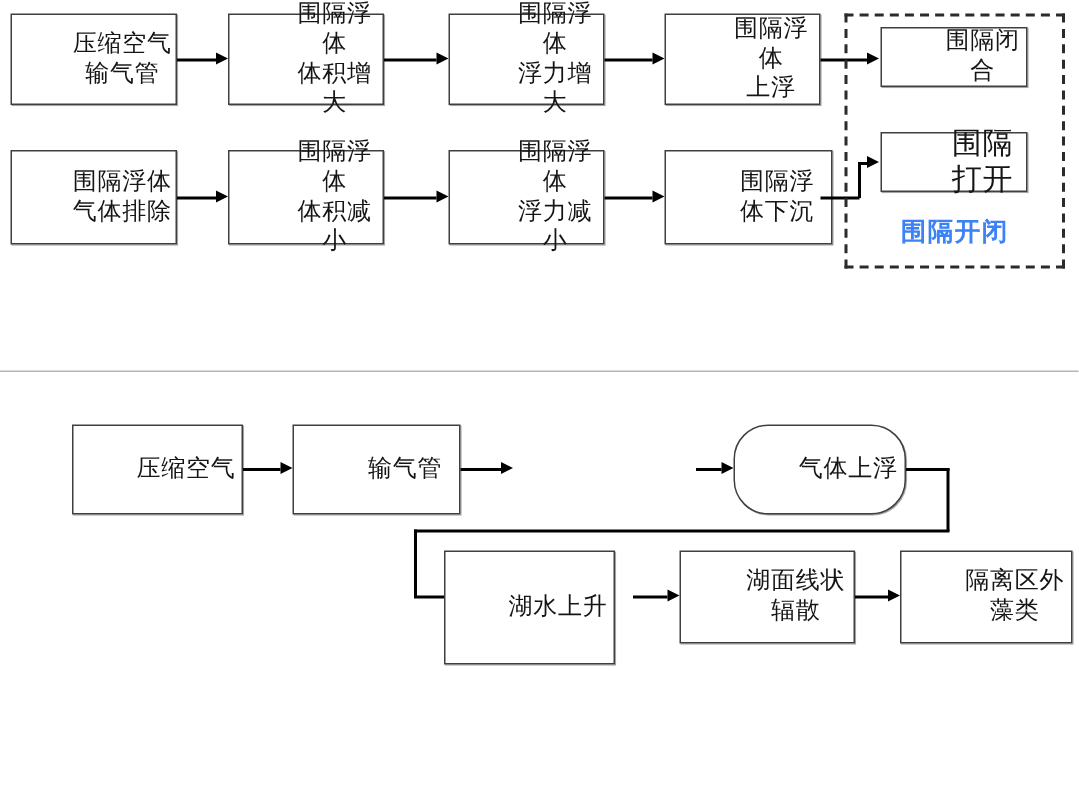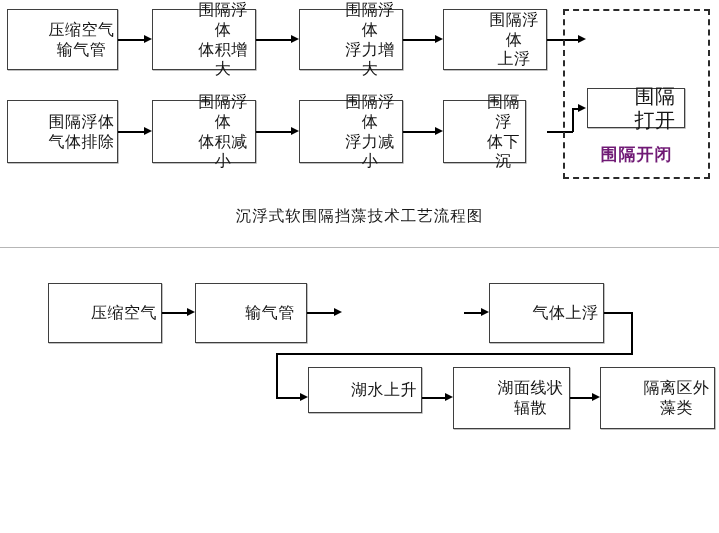--- a/index.html
+++ b/index.html
@@ -70,21 +70,21 @@
     box-sizing: border-box;
     border: 2px dashed #2b2b2b;
     background: transparent;
   }
   .group-label {
     position: absolute;
     font-weight: bold;
     font-size: 17px;
     letter-spacing: 1px;
     text-align: center;
-    color: #701a75;
+    color: #3b82f6;
   }
 
   
   .caption {
     position: absolute;
     width: 719px;
     text-align: center;
     font-size: 15.5px;
     letter-spacing: 1px;
     color: #1b1b1b;
@@ -138,81 +138,83 @@
 气体排除</span>
   </div>
   <div class="node" style="left:152px; top:100px; width:104px; height:63px;">
     <span>围隔浮体
 体积减小</span>
   </div>
   <div class="node" style="left:299px; top:100px; width:104px; height:63px;">
     <span>围隔浮体
 浮力减小</span>
   </div>
-  <div class="node" style="left:443px; top:100px; width:83px; height:63px;">
+  <div class="node" style="left:443px; top:100px; width:112px; height:63px;">
     <span>围隔浮
 体下沉</span>
   </div>
 
   <div class="hline" style="left:118px; top:131px; width:26px;"></div>
   <div class="arrowhead" style="left:144px; top:127px;"></div>
 
   <div class="hline" style="left:256px; top:131px; width:35px;"></div>
   <div class="arrowhead" style="left:291px; top:127px;"></div>
 
   <div class="hline" style="left:403px; top:131px; width:32px;"></div>
   <div class="arrowhead" style="left:435px; top:127px;"></div>
 
   <div class="hline" style="left:547px; top:131px; width:26px;"></div>
   <div class="vline" style="left:572px; top:108px; height:24px;"></div>
   <div class="hline" style="left:572px; top:108px; width:7px;"></div>
   <div class="arrowhead" style="left:578px; top:104px;"></div>
 
   <div class="dashed-group" style="left:563px; top:9px; width:147px; height:170px;"></div>
 
+  <div class="node" style="left:587px; top:18px; width:98px; height:40px; font-size:16px;">
+    <span>围隔闭合</span>
+  </div>
   <div class="node" style="left:587px; top:88px; width:98px; height:40px; font-size:20px;">
     <span>围隔打开</span>
   </div>
 
   <div class="group-label" style="left:563px; top:143px; width:147px;">围隔开闭</div>
 
-  <div class="caption" style="left:0; top:206px;">沉浮式软围隔挡藻技术工艺流程图</div>
 
   <div class="divider" style="top:247px;"></div>
 </div>
 
 <div class="canvas">
 
   <div class="node" style="left:48px; top:283px; width:114px; height:60px;">
     <span>压缩空气</span>
   </div>
   <div class="node" style="left:195px; top:283px; width:112px; height:60px;">
     <span>输气管</span>
   </div>
-  <div class="node" style="left:489px; top:283px; width:115px; height:60px;">
+  <div class="node" style="left:489px; top:283px; width:115px; height:60px;border-radius:23px;">
     <span>气体上浮</span>
   </div>
 
   <div class="hline" style="left:162px; top:312px; width:25px;"></div>
   <div class="arrowhead" style="left:187px; top:308px;"></div>
 
   <div class="hline" style="left:307px; top:312px; width:27px;"></div>
   <div class="arrowhead" style="left:334px; top:308px;"></div>
 
   <div class="hline" style="left:464px; top:312px; width:17px;"></div>
   <div class="arrowhead" style="left:481px; top:308px;"></div>
 
   <div class="hline" style="left:604px; top:312px; width:29px;"></div>
   <div class="vline" style="left:631px; top:312px; height:42px;"></div>
   <div class="hline" style="left:276px; top:353px; width:357px;"></div>
   <div class="vline" style="left:276px; top:353px; height:45px;"></div>
   <div class="hline" style="left:276px; top:397px; width:24px;"></div>
   <div class="arrowhead" style="left:300px; top:393px;"></div>
 
-  <div class="node" style="left:308px; top:367px; width:114px; height:46px;">
+  <div class="node" style="left:296px; top:367px; width:114px; height:76px;">
     <span>湖水上升</span>
   </div>
   <div class="node" style="left:600px; top:367px; width:115px; height:62px;">
     <span>隔离区外
 藻类</span>
   </div>
   <div class="node" style="left:453px; top:367px; width:117px; height:62px;">
     <span>湖面线状
 辐散</span>
   </div>

